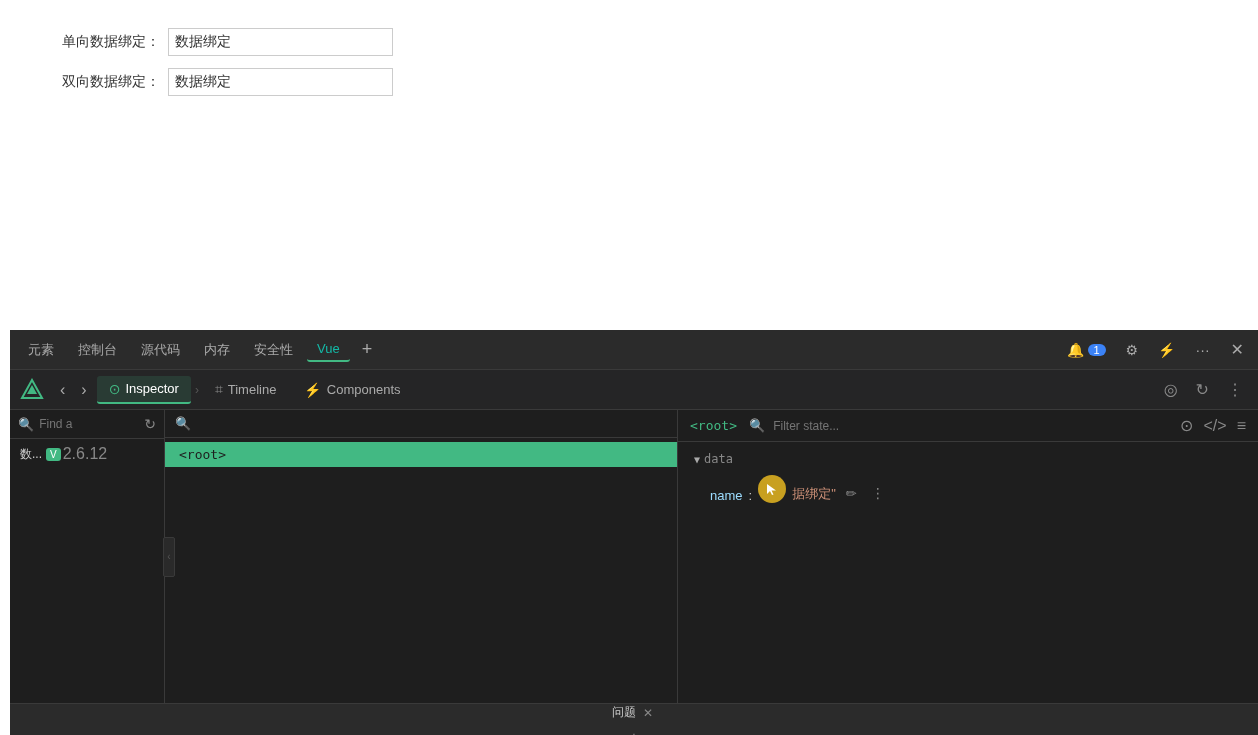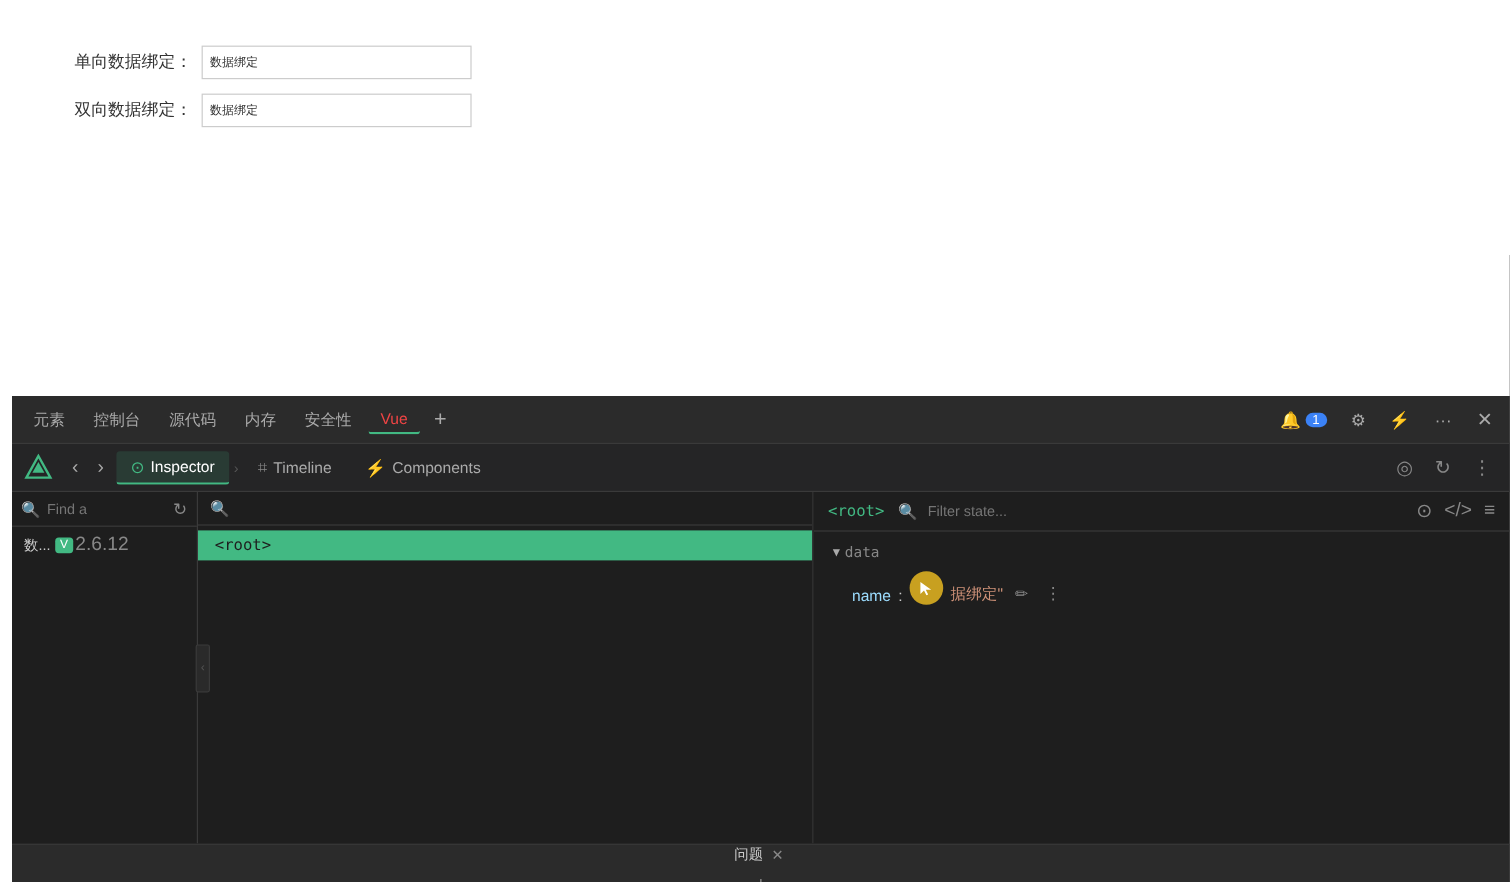--- a/index.html
+++ b/index.html
@@ -3,41 +3,41 @@
   <meta charset="utf-8">
   <style>
     * { margin: 0; padding: 0; box-sizing: border-box; }
     body { width: 1258px; height: 735px; overflow: hidden; font-family: 'Microsoft YaHei', Arial, sans-serif; background: #fff; }
 
     
     .main-content {
       width: 100%;
       height: 368px;
       background: #fff;
-      padding: 38px 30px;
+      padding: 28px 30px;
     }
     .data-binding-row {
       display: flex;
       align-items: center;
       margin-bottom: 12px;
       font-size: 14px;
       color: #333;
     }
     .data-binding-label {
       width: 130px;
       text-align: right;
       margin-right: 8px;
       font-size: 14px;
     }
     .data-binding-input {
       width: 225px;
       height: 28px;
       border: 1px solid #ccc;
       padding: 2px 6px;
-      font-size: 10px;
+      font-size: 14px;
       font-family: 'Microsoft YaHei', Arial, sans-serif;
       color: #333;
       outline: none;
     }
 
     
     .devtools {
       position: absolute;
       bottom: 0;
       left: 10px;
@@ -66,21 +66,21 @@
     }
     .topbar-tab {
       color: #aaa;
       font-size: 13px;
       padding: 4px 10px;
       cursor: pointer;
       border-radius: 3px;
       white-space: nowrap;
     }
     .topbar-tab.vue-tab {
-      color: #ef4444;
+      color: #14b8a6;
       border-bottom: 2px solid #42b983;
     }
     .topbar-add-btn {
       color: #aaa;
       font-size: 18px;
       padding: 0 8px;
       cursor: pointer;
     }
     .topbar-right {
       display: flex;

